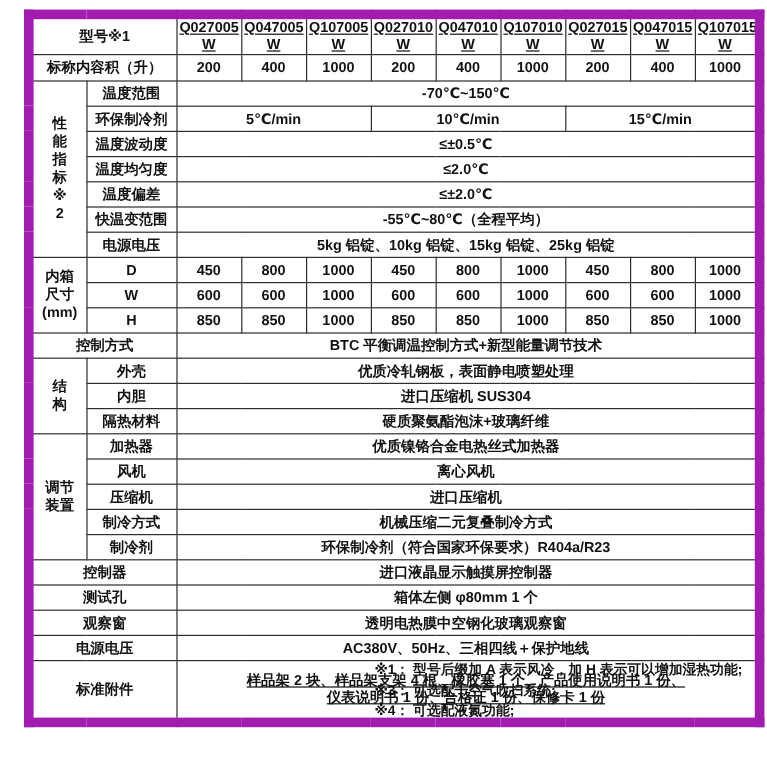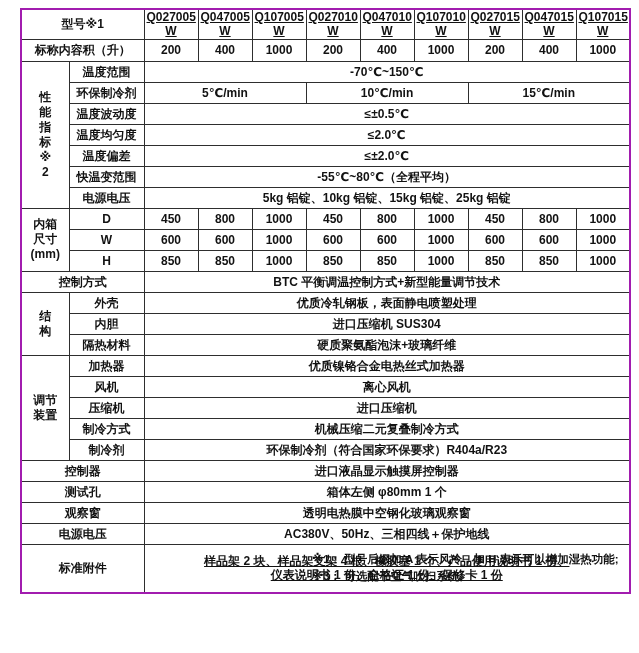--- a/index.html
+++ b/index.html
@@ -5,21 +5,21 @@
   html,body{margin:0;padding:0;}
   body{
     width:639px;height:653px;background:#ffffff;
     font-family:"Liberation Sans","DejaVu Sans",sans-serif;
     color:#121212;position:relative;overflow:hidden;
   }
   .page{position:absolute;inset:0;}
   table.spec{
     position:absolute;left:20px;top:8px;width:530px;
     border-collapse:collapse;table-layout:fixed;
-    border:2px solid #a21caf;
+    border:8px solid #a21caf;
   }
   table.spec td{
     border:1px solid #2e2e2e;
     text-align:center;vertical-align:middle;
     font-size:12px;font-weight:bold;line-height:1.2;
     padding:0 2px;overflow:hidden;
     height:20px;
   }
   tr.r-hdr td{height:28px;}
   tr.r-cap td{height:21px;}
@@ -258,15 +258,16 @@
       <span class="blk">仪表说明书 1 份、合格证 1 份、保修卡 1 份</span>
     </td>
   </tr>
 
   </tbody>
 </table>
 
 <div class="footnotes">
   <div class="fn">※1： 型号后缀加 A 表示风冷，加 H 表示可以增加湿热功能;</div>
   <div class="fn">※3： 可选配干空气吹扫系统;</div>
+  <div class="fn">※4： 可选配液氮功能;</div>
 </div>
 
 </div>
 
 </body></html>

